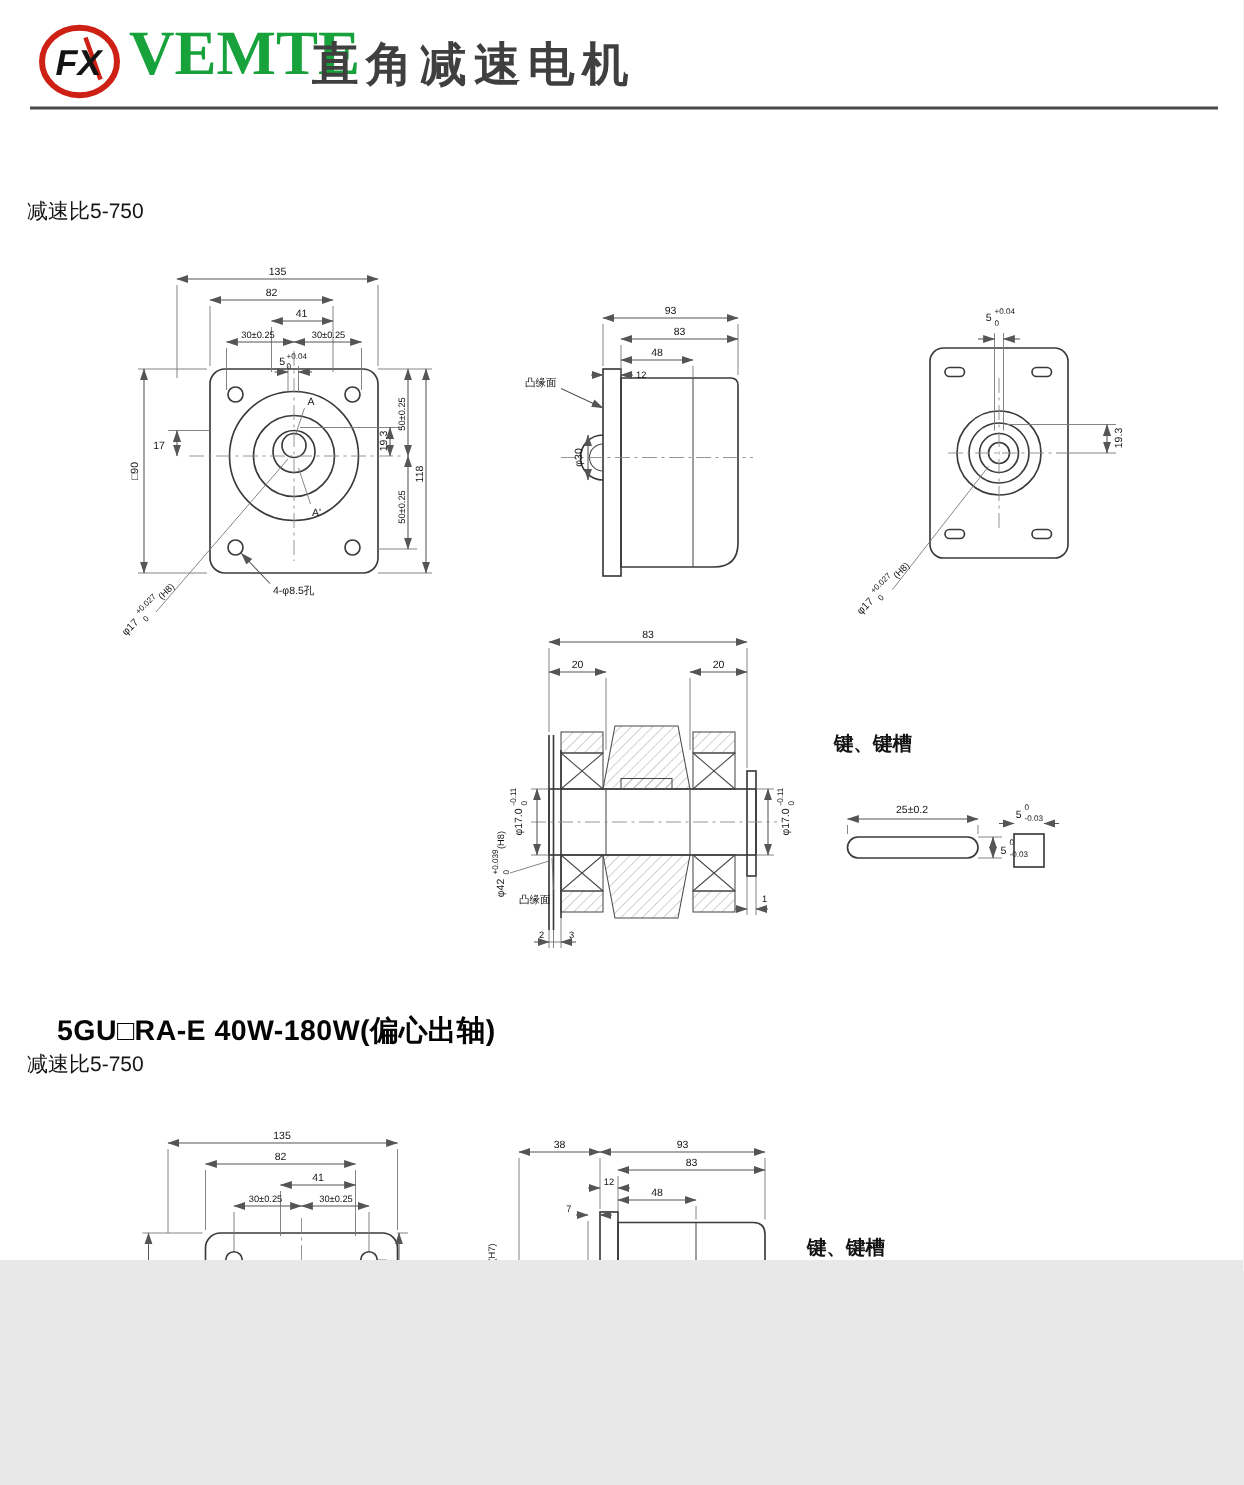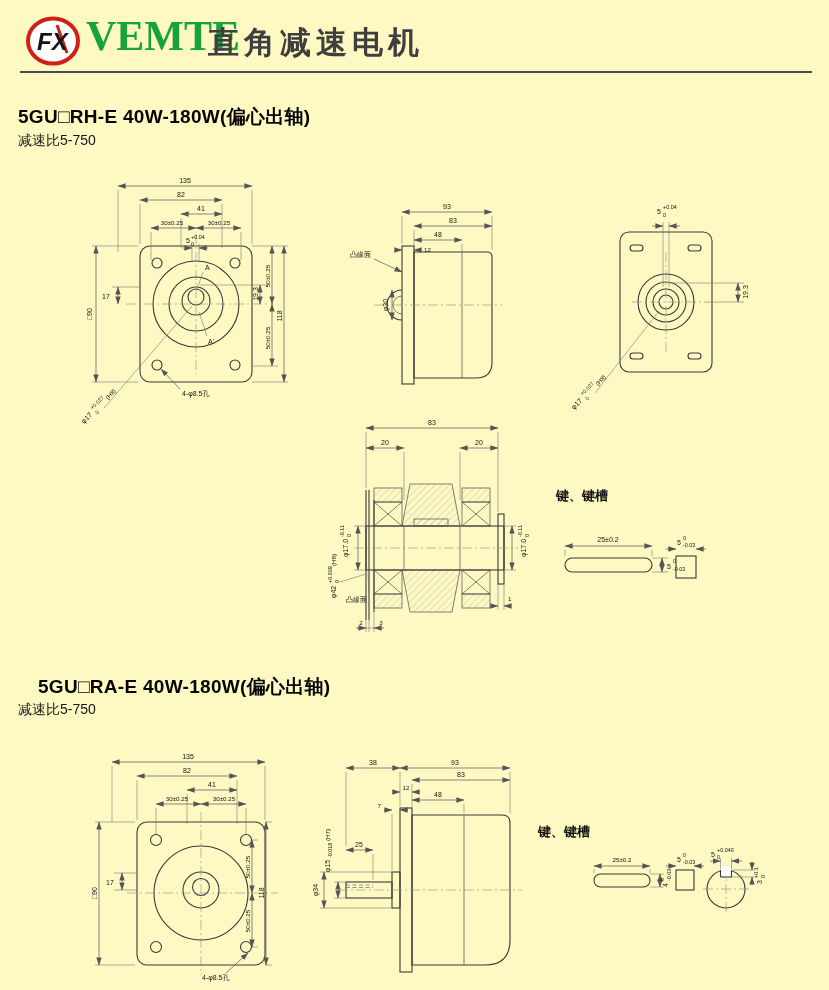--- a/index.html
+++ b/index.html
@@ -1,16 +1,16 @@
 <!DOCTYPE html>
 <html><head>
 <meta charset="utf-8">
 <style>
   html,body{margin:0;padding:0;background:#e8e8e8;}
-  .page{position:relative;width:829px;height:990px;background:#fef9c3;overflow:hidden;
+  .page{position:relative;width:829px;height:840px;background:#ffffff;overflow:hidden;
         font-family:"Liberation Sans","DejaVu Sans",sans-serif;}
   .abs{position:absolute;}
   .brand{left:86px;top:12px;font-family:"Liberation Serif","DejaVu Serif",serif;
          font-weight:bold;font-size:42px;color:#17a23b;}
   .hsub{left:208px;top:22px;font-size:31px;font-weight:bold;color:#3f3f3f;letter-spacing:5px;}
   .hrule{left:20px;top:71px;width:792px;height:0;border-top:2px solid #4a4a4a;}
   .stitle{left:18px;font-size:19px;font-weight:bold;color:#050505;letter-spacing:0.3px;}
   .sratio{left:18px;font-size:14px;color:#151515;}
   svg.draw{position:absolute;left:0;top:0;}
   svg text{font-family:"Liberation Sans","DejaVu Sans",sans-serif;fill:#141414;}.f7{font-size:7px}.f6{font-size:6.2px}.f5{font-size:5.4px}
@@ -32,21 +32,20 @@
     <svg width="54" height="52" viewBox="0 0 54 52">
       <ellipse cx="27" cy="26" rx="25" ry="22.5" fill="#fff" stroke="#cf2015" stroke-width="4"></ellipse>
       <path d="M31,10 L41,38" stroke="#cf2015" stroke-width="3" fill="none"></path>
       <text x="11" y="35" font-size="24" font-style="italic" font-weight="bold" fill="#e59a1b">FX</text>
     </svg>
   </div>
   <div class="abs brand">VEMTE</div>
   <div class="abs hsub">直角减速电机</div>
   <div class="abs hrule"></div>
 
-  <div class="abs stitle" style="top:104px;">5GU□RH-E 40W-180W(偏心出轴)</div>
   <div class="abs sratio" style="top:132px;">减速比5-750</div>
   <div class="abs stitle" style="top:674px;margin-left:20px;">5GU□RA-E 40W-180W(偏心出轴)</div>
   <div class="abs sratio" style="top:701px;">减速比5-750</div>
 
   <svg class="draw" width="829" height="990" viewBox="0 0 829 990">
     <defs>
       <marker id="ar" markerWidth="9" markerHeight="8" refX="7.6" refY="4" orient="auto-start-reverse" markerUnits="userSpaceOnUse">
         <path d="M0,1.3 L8,4 L0,6.7 Z" fill="#555"></path>
       </marker>
       <pattern id="h1" width="5" height="5" patternUnits="userSpaceOnUse" patternTransform="rotate(45)">

